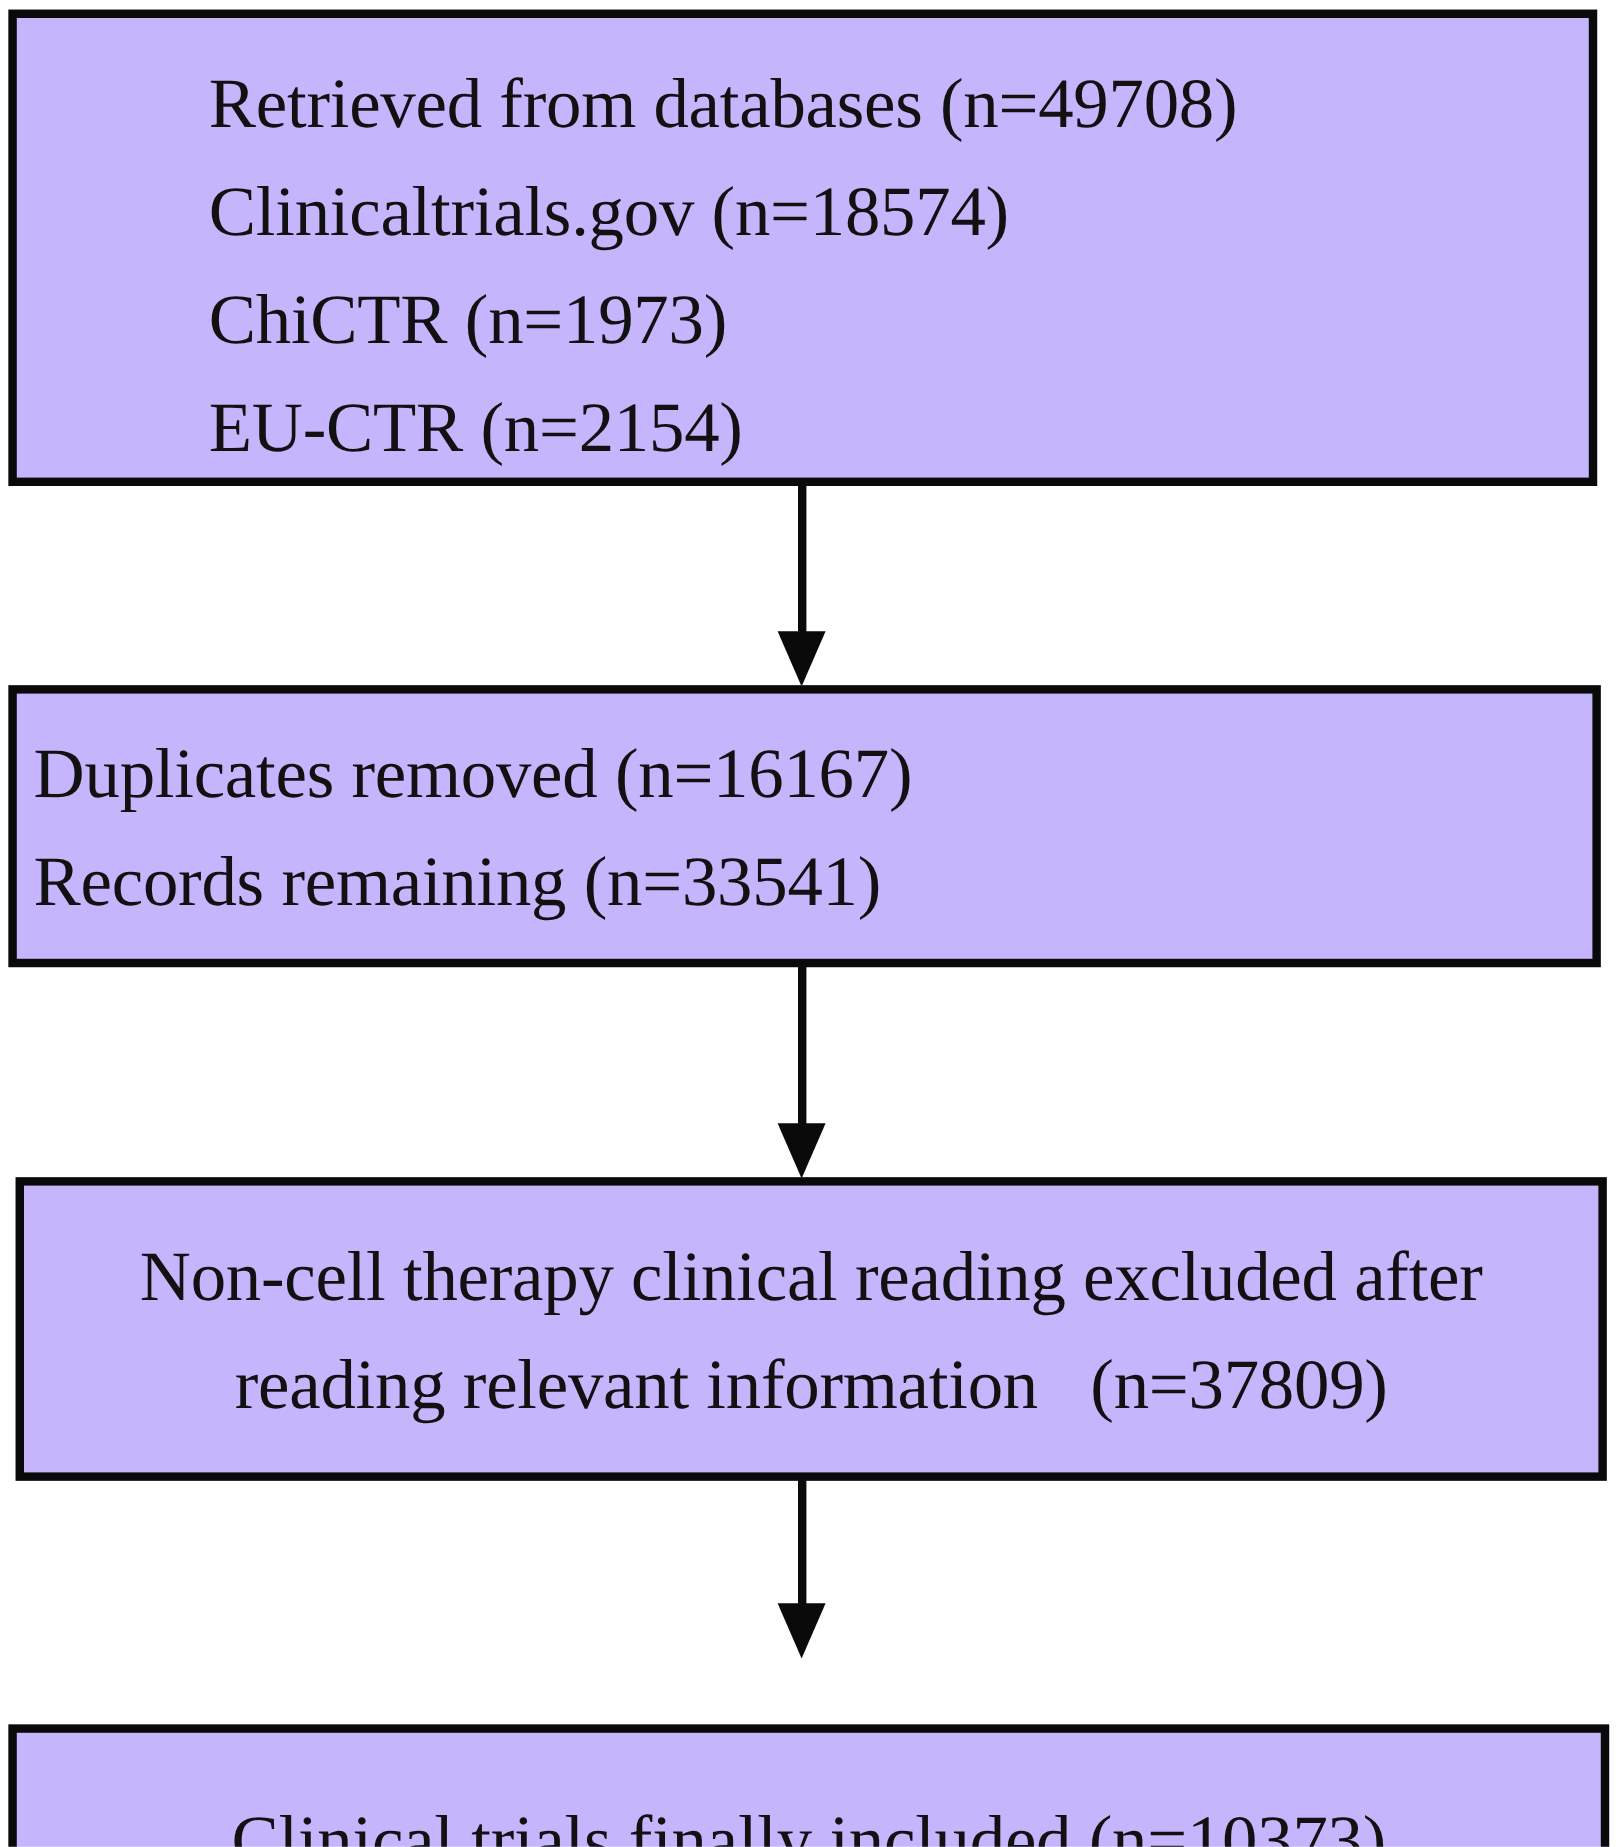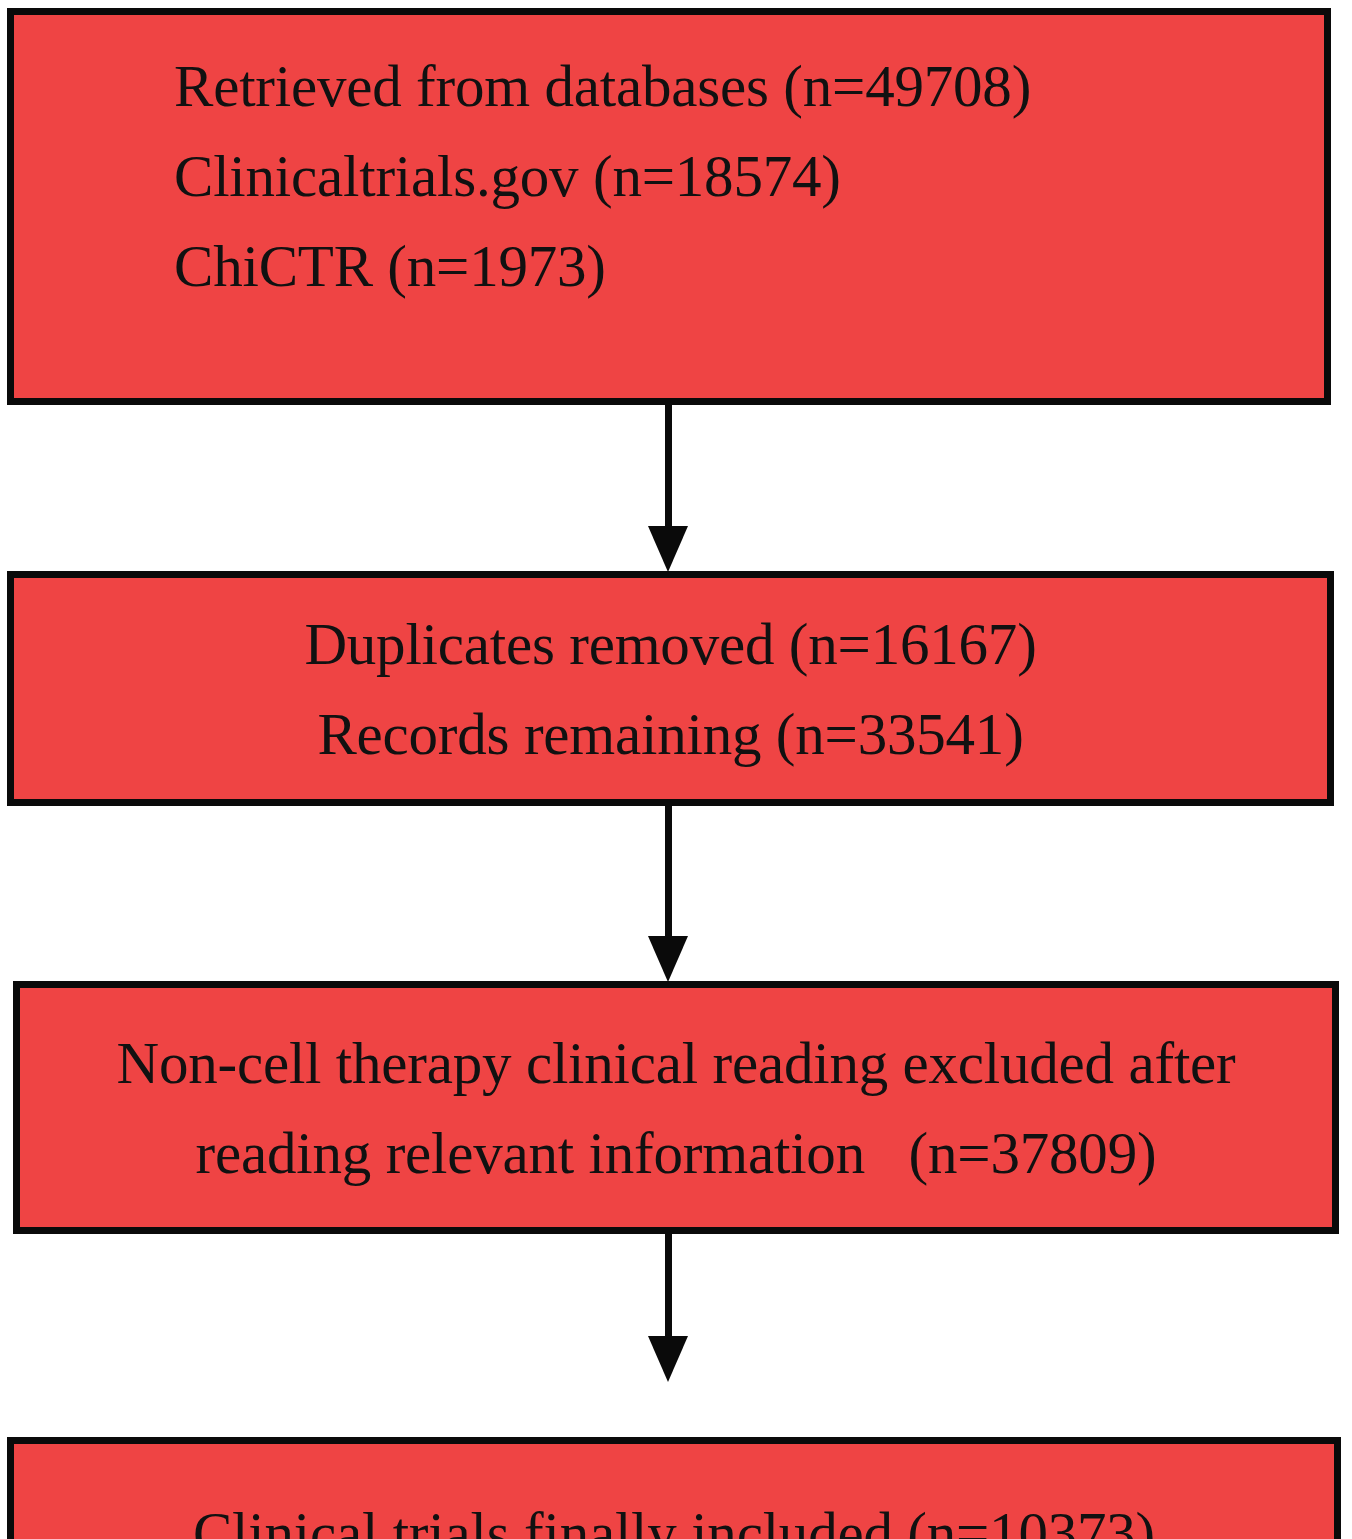--- a/index.html
+++ b/index.html
@@ -20,21 +20,21 @@
     position: absolute;
     left: 0;
     top: 0;
     width: 1352px;
     height: 1539px;
   }
 
   .flow-box {
     position: absolute;
     box-sizing: border-box;
-    background: #ef4444;
+    background: #c4b5fd;
     border: 7px solid #0a0a0a;
     display: flex;
     flex-direction: column;
     justify-content: center;
   }
 
   .flow-line {
     display: block;
     white-space: pre;
     font-size: 59px;
@@ -56,21 +56,21 @@
   #box-sources .flow-line:first-child { margin-top: 26px; }
 
   
   #box-duplicates {
     left: 7px;
     top: 571px;
     width: 1327px;
     height: 235px;
     padding: 0 14px;
   }
-  #box-duplicates .flow-line { text-align: center; }
+  #box-duplicates .flow-line { text-align: left; }
 
   
   #box-excluded {
     left: 13px;
     top: 981px;
     width: 1326px;
     height: 253px;
     padding: 0 18px;
   }
   #box-excluded .flow-line { text-align: center; }
@@ -118,20 +118,21 @@
 </style>
 </head>
 <body>
 
 <div class="flow-root">
 
   <div class="flow-box" id="box-sources">
     <span class="flow-line">Retrieved from databases (n=49708)</span>
     <span class="flow-line">Clinicaltrials.gov (n=18574)</span>
     <span class="flow-line">ChiCTR (n=1973)</span>
+    <span class="flow-line">EU-CTR (n=2154)</span>
   </div>
 
   <div class="flow-arrow" id="arrow-1">
     <span class="shaft"></span>
     <span class="head"></span>
   </div>
 
   <div class="flow-box" id="box-duplicates">
     <span class="flow-line">Duplicates removed (n=16167)</span>
     <span class="flow-line">Records remaining (n=33541)</span>

